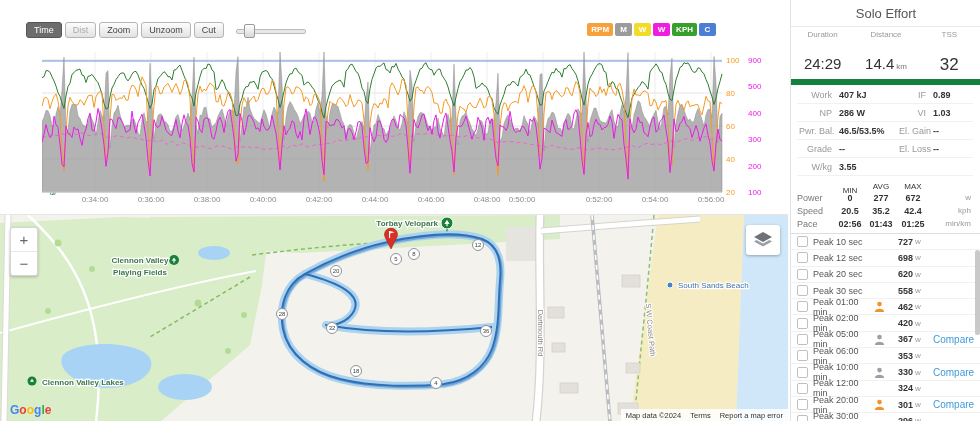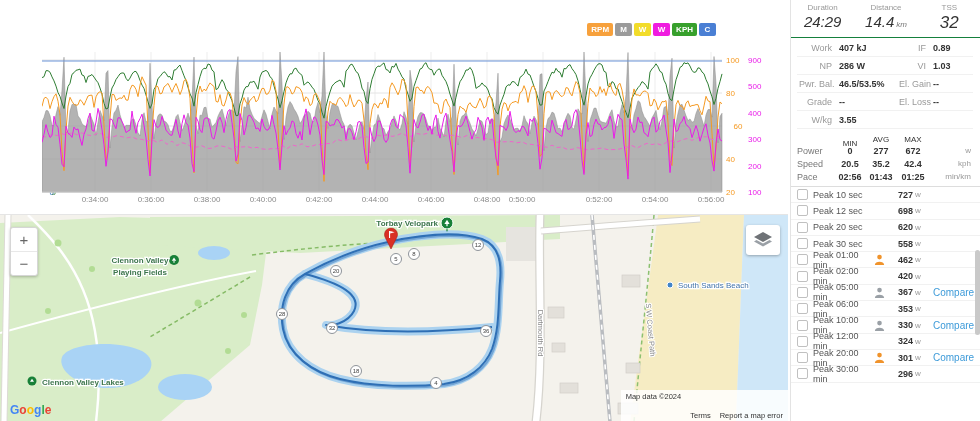--- a/index.html
+++ b/index.html
@@ -29,36 +29,36 @@
   
   #map-panel{position:absolute;left:0;top:214px;width:788px;height:207px;overflow:hidden;background:#f2f0ea;border-top:1px solid #e5e5e5;}
   #mapSvg{display:block;}
   .map-zoom{position:absolute;left:10px;top:12px;width:26px;background:#fff;border:1px solid #d6d6d6;border-radius:3px;box-shadow:0 1px 3px rgba(0,0,0,.25);text-align:center;color:#666;z-index:4;}
   .map-zoom .mz{height:23px;line-height:23px;font-size:15px;cursor:pointer;}
   .map-zoom .mz+.mz{border-top:1px solid #e8e8e8;}
   .layers-btn{position:absolute;right:8px;top:10px;width:34px;height:30px;background:#fff;border-radius:3px;box-shadow:0 1px 3px rgba(0,0,0,.3);display:flex;align-items:center;justify-content:center;z-index:4;cursor:pointer;}
   .google-logo{position:absolute;left:10px;bottom:5px;font-size:12px;font-weight:bold;z-index:4;}
   .map-attr{position:absolute;right:0;bottom:0;background:rgba(255,255,255,.85);font-size:7.5px;color:#333;padding:2px 5px;display:flex;gap:9px;z-index:4;}
   .map-attr span{white-space:nowrap;}
-  .map-attr .lnk{cursor:pointer;margin-top:19px;}
+  .map-attr .lnk{cursor:pointer;}
   .poi-green{fill:#3c754c;font-size:8px;stroke:#fff;stroke-width:2.4px;paint-order:stroke;font-weight:bold;}
   .poi-blue{fill:#4273a8;font-size:8px;stroke:#fff;stroke-width:2.4px;paint-order:stroke;}
   .road-label{fill:#8a8a8a;font-size:7.5px;stroke:#fff;stroke-width:2px;paint-order:stroke;}
   .trkGlow{fill:none;stroke:#abd2ef;stroke-width:8;stroke-linejoin:round;stroke-linecap:round;}
   .trkLine{fill:none;stroke:#2e6fb5;stroke-width:2;stroke-linejoin:round;}
   .mknum circle{fill:#fff;stroke:#8f949a;stroke-width:1;}
   .mknum text{fill:#444;font-size:6px;text-anchor:middle;}
 
   
   #sidebar{position:absolute;left:790px;top:0;width:190px;height:421px;background:#fff;border-left:1px solid #e3e3e3;font-size:9px;overflow:hidden;}
   .sb-title{text-align:center;font-size:13px;color:#555;padding:6px 0 5px;border-bottom:1px solid #e8e8e8;}
-  .summary{display:flex;border-bottom:1px solid #15803d;padding:3px 0 4px;}
+  .summary{display:flex;border-bottom:6px solid #15803d;padding:3px 0 4px;}
   .sum-item{flex:1;text-align:center;}
   .sum-label{font-size:8px;color:#999;}
-  .sum-value{font-size:15px;color:#333;margin-top:1px;font-style:italic;}
+  .sum-value{font-size:15px;color:#333;margin-top:16px;}
   .sum-value.big{font-size:17px;}
   .sum-unit{font-size:8px;color:#777;margin-left:2px;}
   .details{display:grid;grid-template-columns:40px 60px 34px 42px;padding:1px 6px 0 6px;}
   .det-cell{padding:4px 2px 3px 2px;border-bottom:1px solid #f1f1f1;white-space:nowrap;}
   .det-label{color:#999;text-align:right;padding-right:5px;}
   .det-value{color:#333;font-weight:bold;}
   .stats{padding:2px 6px 0 6px;}
   .st-row{display:grid;grid-template-columns:38px 30px 32px 32px 42px;align-items:center;height:13px;}
   .st-head{color:#999;font-size:8px;}
   .st-name{color:#777;}
@@ -71,20 +71,31 @@
   .pk-icon{width:13px;height:11px;flex:none;}
   .pk-val{width:26px;text-align:right;font-weight:bold;color:#333;flex:none;}
   .pk-unit{width:14px;padding-left:2px;color:#999;font-size:8px;flex:none;}
   .pk-cmp{width:48px;padding-left:4px;color:#3e9bd9;font-size:10px;flex:none;cursor:pointer;}
   .sb-scroll{position:absolute;right:1px;top:250px;width:5px;height:85px;background:#c9c9c9;border-radius:3px;}
 </style>
 </head>
 <body>
 
 <section id="chart-panel">
+  <div class="toolbar">
+    <button class="tb active">Time</button>
+    <button class="tb dim">Dist</button>
+    <button class="tb">Zoom</button>
+    <button class="tb">Unzoom</button>
+    <button class="tb">Cut</button>
+    <div class="slider">
+      <div class="track"></div>
+      <div class="handle"></div>
+    </div>
+  </div>
   <div class="legend" id="legend">
       <span class="lg" style="background: rgb(247, 161, 60);">RPM</span>
       <span class="lg" style="background: rgb(155, 155, 155);">M</span>
       <span class="lg" style="background: rgb(242, 220, 42);">W</span>
       <span class="lg" style="background: rgb(240, 28, 224);">W</span>
       <span class="lg" style="background: rgb(55, 160, 44);">KPH</span>
       <span class="lg" style="background: rgb(74, 127, 212);">C</span>
     </div>
 
   <div class="axis-col" id="axis-temp">
@@ -97,21 +108,21 @@
   <div class="axis-col" id="axis-speed">
       <span style="top: 4px;">45</span>
       <span style="top: 37px;">36</span>
       <span style="top: 70px;">27</span>
       <span style="top: 103px;">18</span>
       <span style="top: 136px;">9</span>
     </div>
   <div class="axis-col" id="axis-cad">
       <span style="top: 4px;">100</span>
       <span style="top: 37px;">80</span>
-      <span style="top: 70px; text-align: center;">60</span>
+      <span style="top: 70px;">60</span>
       <span style="top: 103px;">40</span>
       <span style="top: 136px;">20</span>
     </div>
   <div class="axis-col" id="axis-pow">
       <span style="top: 4px;">900</span>
       <span style="top: 30.4px;">500</span>
       <span style="top: 56.8px;">400</span>
       <span style="top: 83.2px;">300</span>
       <span style="top: 109.6px;">200</span>
       <span style="top: 136px;">100</span>
@@ -310,20 +321,21 @@
   </div>
   <div class="google-logo" id="googleLogo"><span style="color: rgb(66, 133, 244);">G</span><span style="color: rgb(234, 67, 53);">o</span><span style="color: rgb(251, 188, 5);">o</span><span style="color: rgb(66, 133, 244);">g</span><span style="color: rgb(52, 168, 83);">l</span><span style="color: rgb(234, 67, 53);">e</span></div>
   <div class="map-attr">
     <span>Map data ©2024</span>
     <span class="lnk">Terms</span>
     <span class="lnk">Report a map error</span>
   </div>
 </section>
 
 <aside id="sidebar">
+  <div class="sb-title">Solo Effort</div>
   <div class="summary" id="summary">
       <div class="sum-item">
         <div class="sum-label">Duration</div>
         <div class="sum-value"><span>24:29</span></div>
       </div>
       <div class="sum-item">
         <div class="sum-label">Distance</div>
         <div class="sum-value"><span>14.4</span><span class="sum-unit">km</span></div>
       </div>
       <div class="sum-item">

